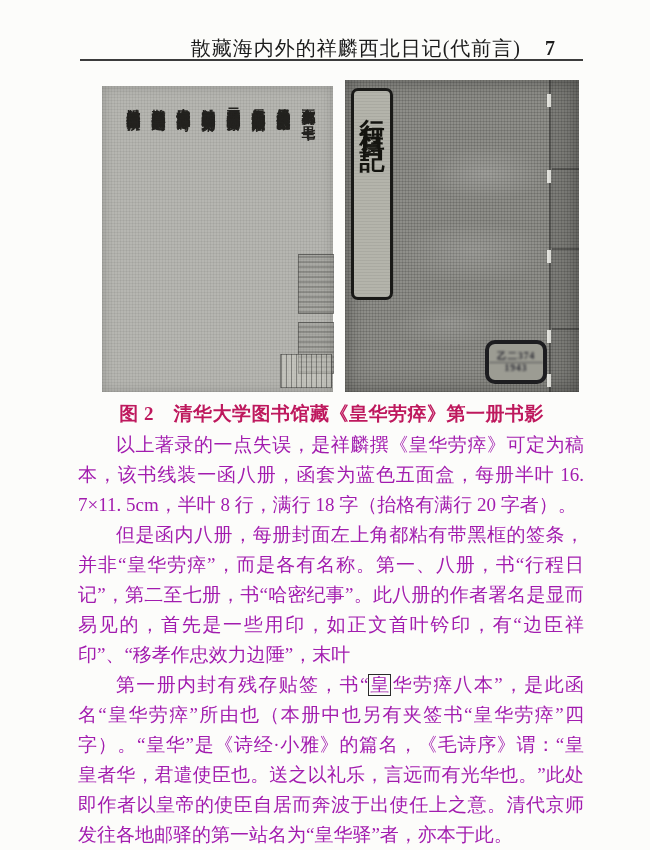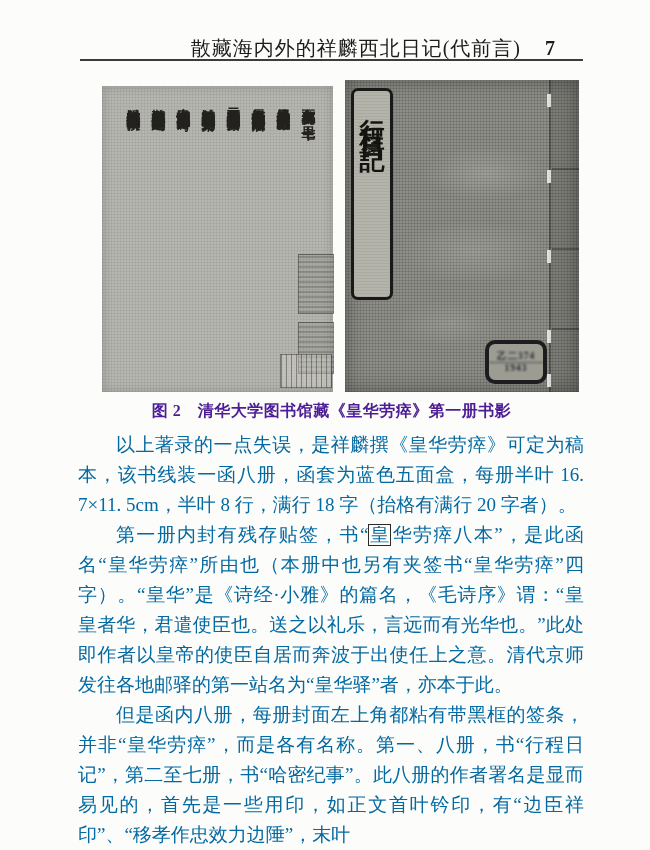--- a/index.html
+++ b/index.html
@@ -97,27 +97,27 @@
   }
   .call-stamp .row{
     text-align:center;font-size:9.5px;line-height:11px;color:#2c2c34;
     letter-spacing:1px;filter:blur(0.9px);font-weight:700;
   }
   .call-stamp .row + .row{border-top:1px solid rgba(40,40,45,0.6);}
 
   
   .caption{
     top:401px;left:80px;width:503px;text-align:center;
-    font-size:16px;font-weight:bold;color:#4c1d95;letter-spacing:0.5px;
+    font-size:19px;font-weight:bold;color:#be185d;letter-spacing:0.5px;
   }
 
   
   .bodytext{
     top:430px;left:78px;width:506px;
-    font-size:19px;line-height:30px;color:#0369a1;
+    font-size:19px;line-height:30px;color:#a21caf;
     text-align:justify;text-justify:inter-ideograph;
   }
   .bodytext p{margin:0;text-indent:2em;}
   .boxed{
     display:inline-block;border:1.5px solid #2a2a2a;
     line-height:1.05;padding:0 1px;text-indent:0;
   }
 </style>
 </head>
 <body>
@@ -155,15 +155,15 @@
   <div class="call-stamp">
     <div class="row">乙二374</div>
     <div class="row">1943</div>
   </div>
 </div>
 
 <div class="abs caption">图 2　清华大学图书馆藏《皇华劳瘁》第一册书影</div>
 
 <div class="abs bodytext">
   <p>以上著录的一点失误，是祥麟撰《皇华劳瘁》可定为稿本，该书线装一函八册，函套为蓝色五面盒，每册半叶 16. 7×11. 5cm，半叶 8 行，满行 18 字（抬格有满行 20 字者）。</p>
+  <p>但是函内八册，每册封面左上角都粘有带黑框的签条，并非“皇华劳瘁”，而是各有名称。第一、八册，书“行程日记”，第二至七册，书“哈密纪事”。此八册的作者署名是显而易见的，首先是一些用印，如正文首叶钤印，有“边臣祥印”、“移孝作忠效力边陲”，末叶</p>
   <p><span>第一册内封有残存贴签，书“</span><span class="boxed">皇</span><span>华劳瘁八本”，是此函名“皇华劳瘁”所由也（本册中也另有夹签书“皇华劳瘁”四字）。“皇华”是《诗经·小雅》的篇名，《毛诗序》谓：“皇皇者华，君遣使臣也。送之以礼乐，言远而有光华也。”此处即作者以皇帝的使臣自居而奔波于出使任上之意。清代京师发往各地邮驿的第一站名为“皇华驿”者，亦本于此。</span></p>
-  <p>但是函内八册，每册封面左上角都粘有带黑框的签条，并非“皇华劳瘁”，而是各有名称。第一、八册，书“行程日记”，第二至七册，书“哈密纪事”。此八册的作者署名是显而易见的，首先是一些用印，如正文首叶钤印，有“边臣祥印”、“移孝作忠效力边陲”，末叶</p>
 </div>
 
 </body></html>

